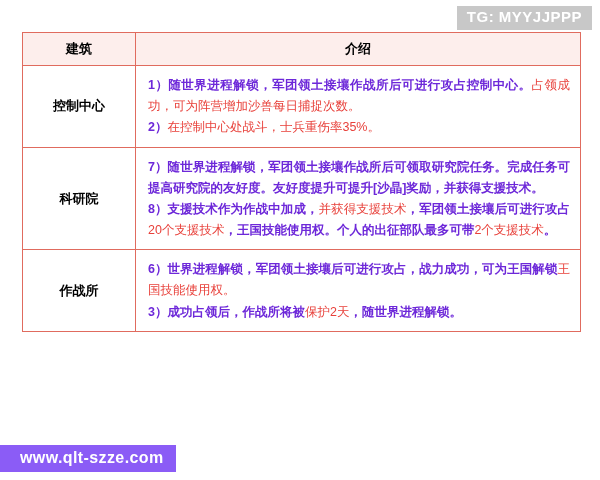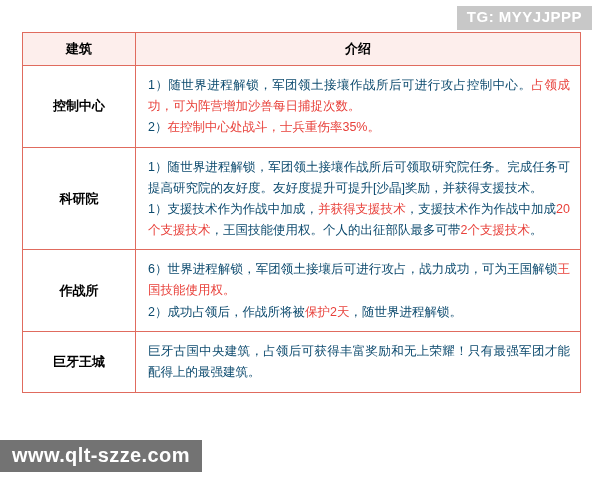--- a/index.html
+++ b/index.html
@@ -28,25 +28,25 @@
     padding: 3px 10px 4px 10px;
     line-height: 1.1;
     font-family: "Liberation Sans", sans-serif;
   }
 
   
   .wm-bottom {
     position: absolute;
     left: 0px;
     bottom: 8px;
-    background: #737373;
+    background: #8b5cf6;
     color: #ffffff;
-    font-size: 20px;
+    font-size: 16px;
     font-weight: bold;
-    padding: 4px 12px 5px 12px;
+    padding: 4px 12px 5px 20px;
     letter-spacing: 0.4px;
     font-family: "Liberation Sans", sans-serif;
   }
 
   .table-wrap {
     position: absolute;
     left: 22px;
     top: 32px;
     width: 556px;
   }
@@ -82,21 +82,21 @@
   td.desc {
     padding: 9px 10px 9px 12px;
     font-size: 12.5px;
     line-height: 1.65;
     color: #000000;
     text-align: justify;
   }
   .para { margin: 0 0 0 0; }
   .para + .para { margin-top: 1px; }
   .red { color: #e8413b; }
-  .blk { color: #0c4a6e; }
+  .blk { color: #6d28d9; font-weight: bold; }
 </style>
 </head>
 <body>
 
 <div class="wm-top">TG: MYYJJPPP</div>
 
 <div class="table-wrap">
   <table class="main">
     <thead>
       <tr>
@@ -108,34 +108,28 @@
         <tr>
           <td class="name">控制中心</td>
           <td class="desc">
             <div class="para"><span class="blk">1）随世界进程解锁，军团领土接壤作战所后可进行攻占控制中心。</span><span class="red">占领成功，可为阵营增加沙兽每日捕捉次数。</span></div>
             <div class="para"><span class="blk">2）</span><span class="red">在控制中心处战斗，士兵重伤率35%。</span></div>
           </td>
         </tr>
         <tr>
           <td class="name">科研院</td>
           <td class="desc">
-            <div class="para"><span class="blk">1）随世界进程解锁，军团领土接壤作战所后可领取研究院任务。完成任务可提高研究院的友好度。友好度提升可提升[沙晶]奖励，并获得支援技术。</span></div>
-            <div class="para"><span class="blk">1）支援技术作为作战中加成，</span><span class="red">并获得支援技术</span><span class="blk">，支援技术作为作战中加成</span><span class="red">20个支援技术</span><span class="blk">，王国技能使用权。个人的出征部队最多可带</span><span class="red">2个支援技术</span><span class="blk">。</span></div>
+            <div class="para"><span class="blk">7）随世界进程解锁，军团领土接壤作战所后可领取研究院任务。完成任务可提高研究院的友好度。友好度提升可提升[沙晶]奖励，并获得支援技术。</span></div>
+            <div class="para"><span class="blk">8）支援技术作为作战中加成，</span><span class="red">并获得支援技术</span><span class="blk">，军团领土接壤后可进行攻占</span><span class="red">20个支援技术</span><span class="blk">，王国技能使用权。个人的出征部队最多可带</span><span class="red">2个支援技术</span><span class="blk">。</span></div>
           </td>
         </tr>
         <tr>
           <td class="name">作战所</td>
           <td class="desc">
             <div class="para"><span class="blk">6）世界进程解锁，军团领土接壤后可进行攻占，战力成功，可为王国解锁</span><span class="red">王国技能使用权。</span></div>
-            <div class="para"><span class="blk">2）成功占领后，作战所将被</span><span class="red">保护2天</span><span class="blk">，随世界进程解锁。</span></div>
-          </td>
-        </tr>
-        <tr>
-          <td class="name">巨牙王城</td>
-          <td class="desc">
-            <div class="para"><span class="blk">巨牙古国中央建筑，占领后可获得丰富奖励和无上荣耀！只有最强军团才能配得上的最强建筑。</span></div>
+            <div class="para"><span class="blk">3）成功占领后，作战所将被</span><span class="red">保护2天</span><span class="blk">，随世界进程解锁。</span></div>
           </td>
         </tr>
       </tbody>
   </table>
 </div>
 
 <div class="wm-bottom">www.qlt-szze.com</div>
 
 </body></html>

